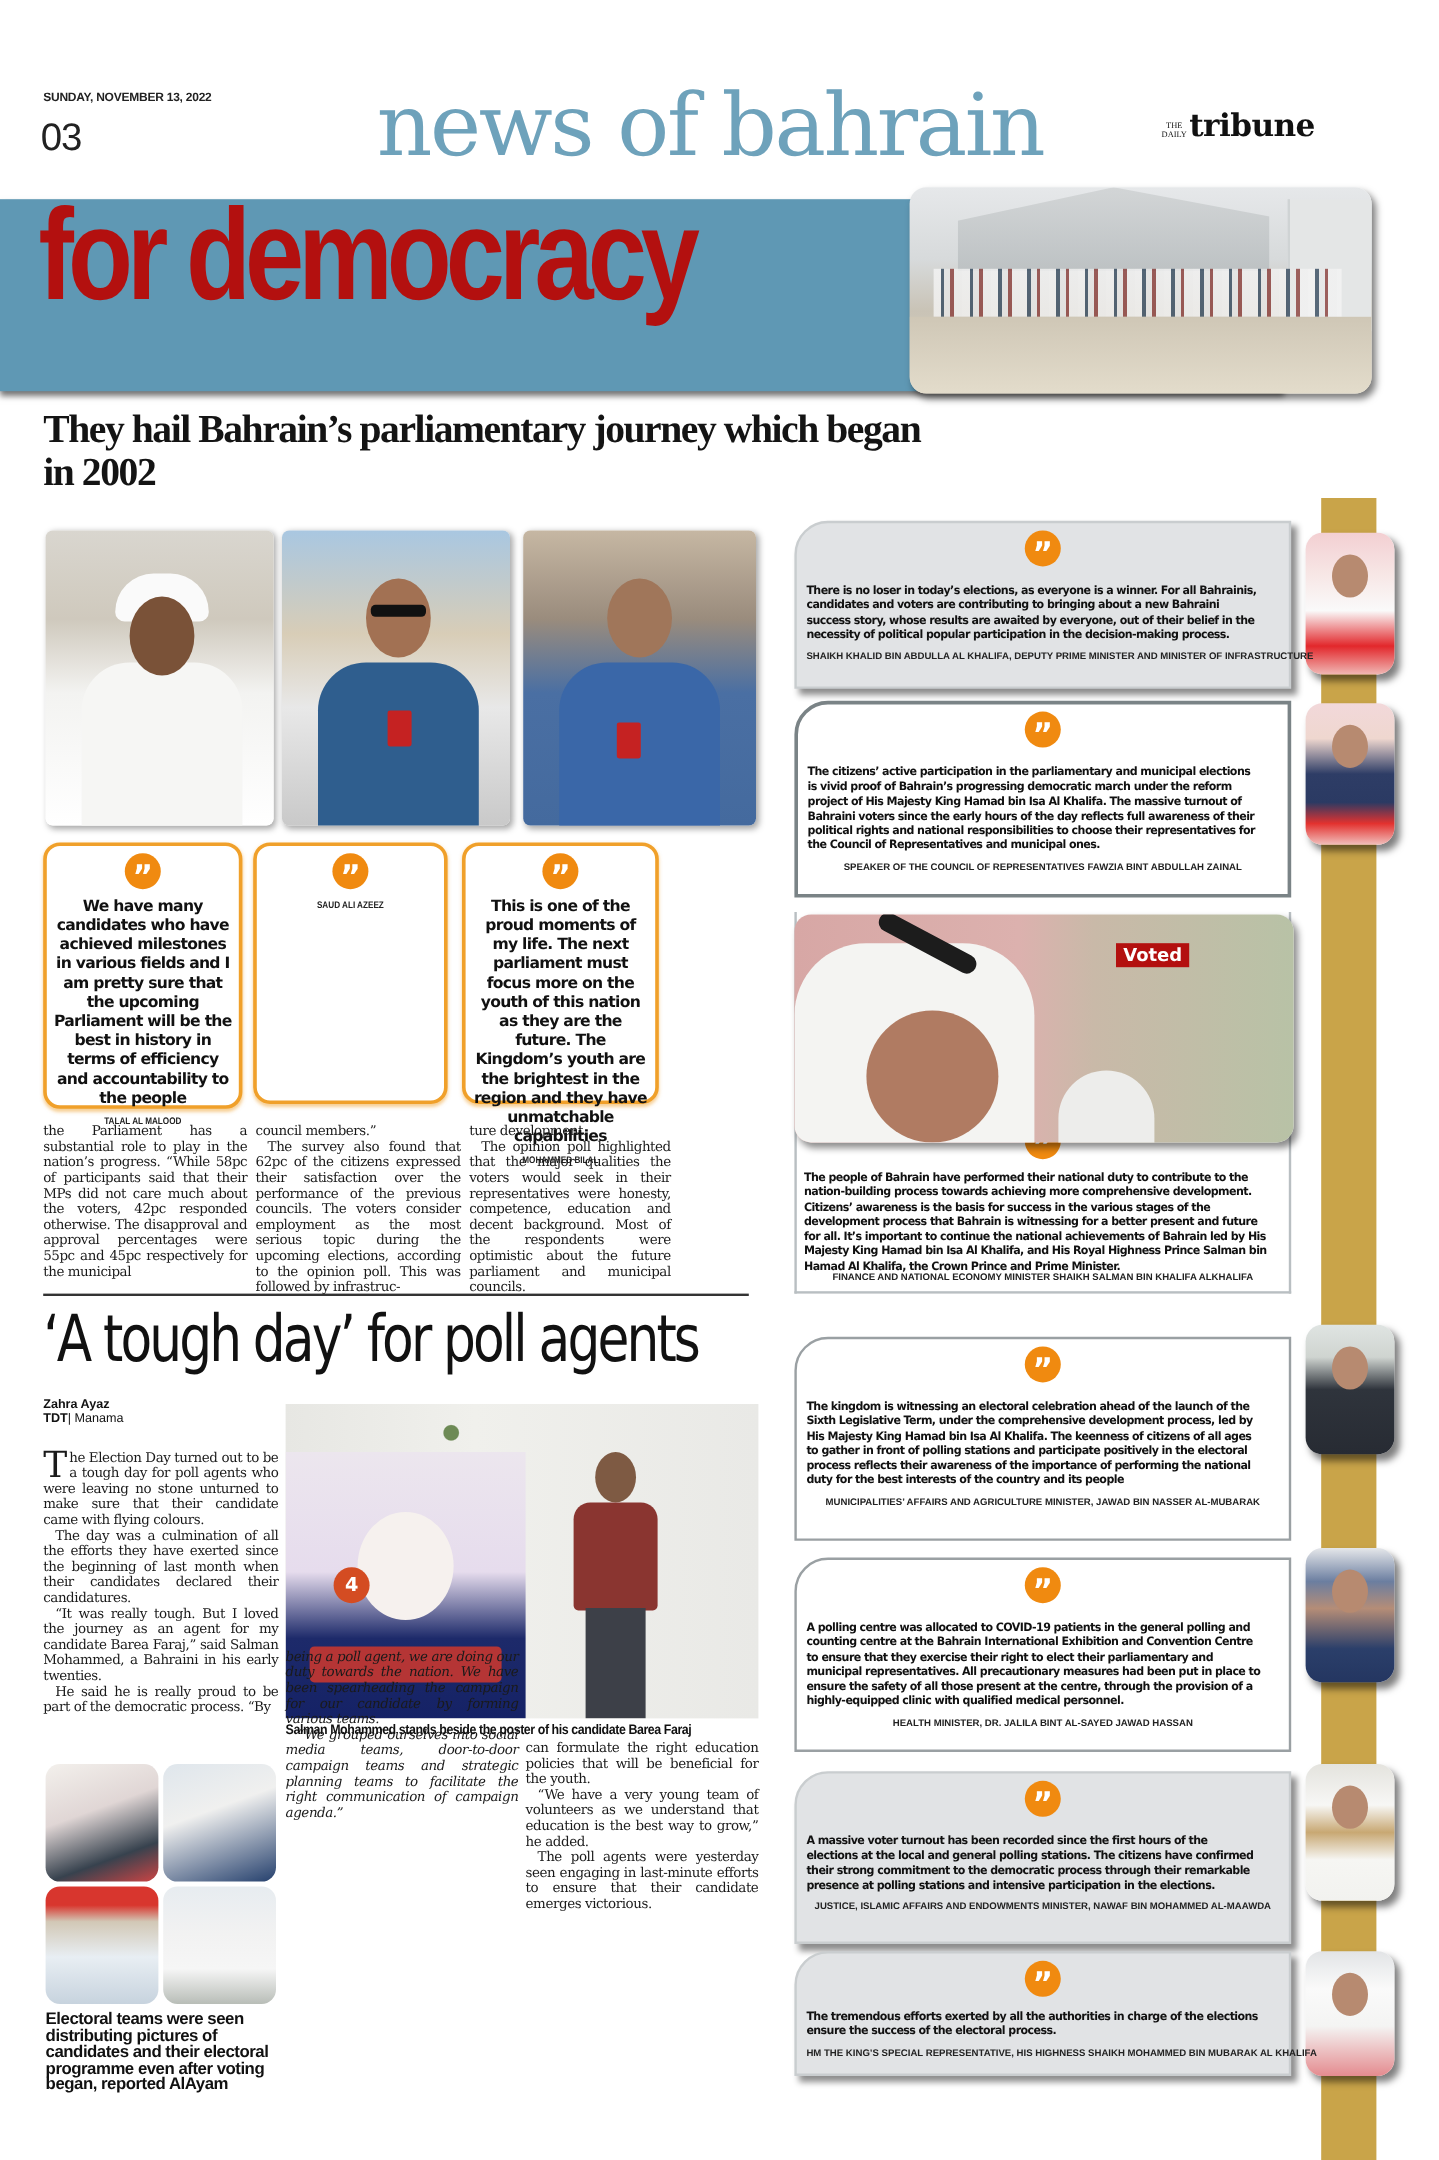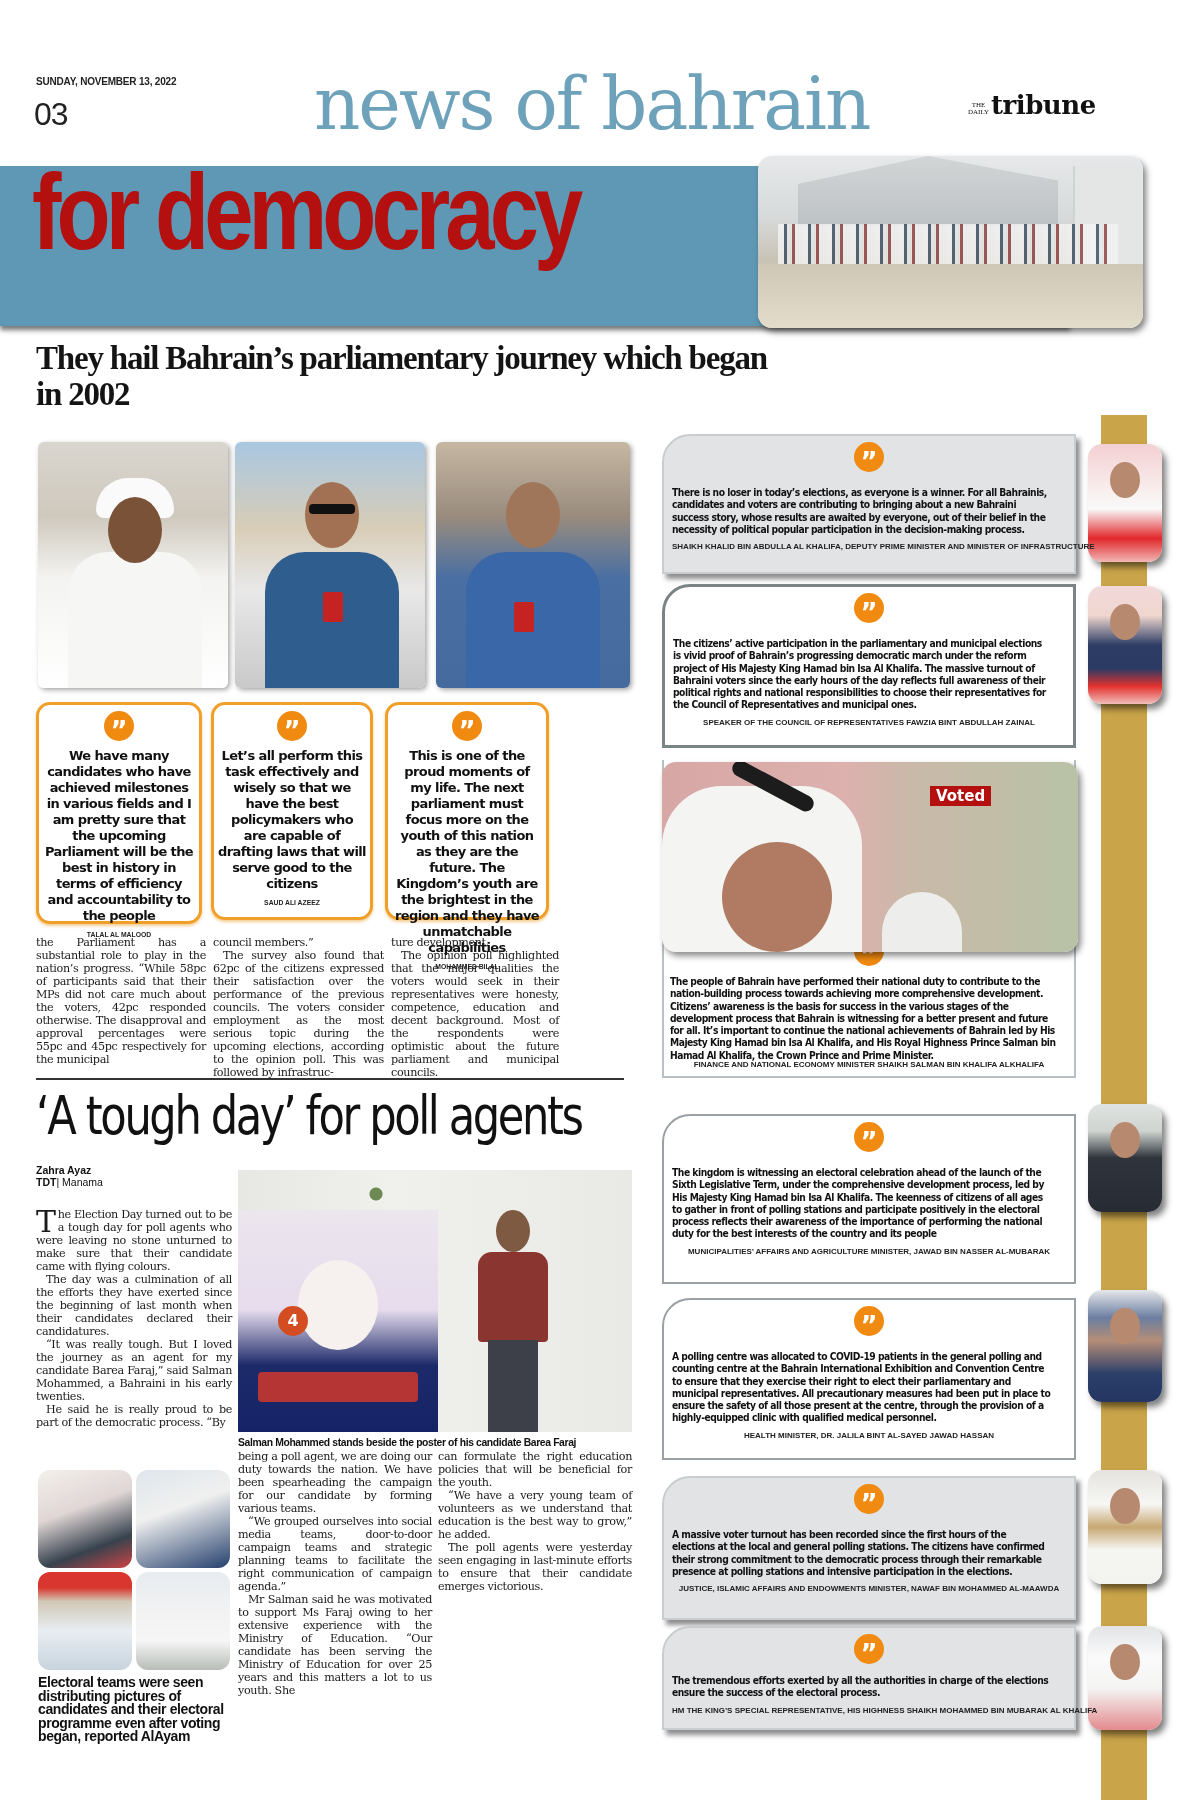--- a/index.html
+++ b/index.html
@@ -76,21 +76,21 @@
   .mainphoto .poster .bubble { position: absolute; left: 60px; top: 50px; width: 80px; height: 90px; border-radius: 50%; background: #f6f1ee; }
   .mainphoto .poster .badge4 { position: absolute; left: 40px; top: 96px; width: 30px; height: 30px; border-radius: 50%; background: #d44c22; color: #fff; font: bold 16px "DejaVu Sans", sans-serif; text-align: center; line-height: 30px; }
   .mainphoto .poster .name { position: absolute; left: 20px; top: 162px; width: 160px; height: 30px; background: #b53535; border-radius: 4px; }
   .mainphoto .man { position: absolute; left: 240px; top: 40px; width: 70px; height: 222px; }
   .mainphoto .man .head { position: absolute; left: 18px; top: 0; width: 34px; height: 42px; border-radius: 50%; background: #7e5a43; }
   .mainphoto .man .torso { position: absolute; left: 0; top: 42px; width: 70px; height: 90px; border-radius: 14px 14px 4px 4px; background: #8a3530; }
   .mainphoto .man .legs { position: absolute; left: 10px; top: 130px; width: 50px; height: 92px; background: #3d4048; }
   .mainphoto .plants { position: absolute; left: 120px; top: 0; width: 60px; height: 80px; background: radial-gradient(circle at 30% 30%, #6d8a55 0 6px, transparent 7px), radial-gradient(circle at 70% 60%, #5d7b48 0 5px, transparent 6px); }
 
   .caption2 { left: 238px; top: 1436px; font-family: "Liberation Sans", sans-serif; font-weight: bold; font-size: 11.5px; color: #111; letter-spacing: -0.4px; transform: scaleX(0.9); transform-origin: left top; white-space: nowrap; }
-  .c5 { left: 238px; top: 1450px; width: 194px; }
+  .c5 { left: 238px; top: 1374px; width: 194px; font-style: italic; }
   .c6 { left: 438px; top: 1450px; width: 194px; }
 
   
   .thumb { width: 94px; height: 98px; border-radius: 12px; overflow: hidden; }
   .t1 { left: 38px; top: 1470px; background: linear-gradient(160deg,#f3f0ec 0%, #e0d6d5 40%, #37424e 75%, #c44 100%); }
   .t2 { left: 136px; top: 1470px; background: linear-gradient(160deg,#dfe6ec 0%, #f0f0ef 40%, #25406d 100%); }
   .t3 { left: 38px; top: 1572px; height: 98px; background: linear-gradient(180deg,#d8362e 0%, #d8362e 16%, #d2c8b6 30%, #e8eef3 60%, #c7d3de 100%); }
   .t4 { left: 136px; top: 1572px; height: 98px; background: linear-gradient(180deg,#e7ecf0 0%, #f2f2f2 40%, #f6f6f6 70%, #b8bdb7 100%); }
   .caption3 { left: 38px; top: 1676px; width: 196px; font-family: "Liberation Sans", sans-serif; font-weight: bold; font-size: 14px; line-height: 13.5px; color: #111; letter-spacing: -0.4px; }
 
@@ -172,21 +172,20 @@
   <div class="card"></div>
 </div>
 
 <div class="abs oq q1">
   <span class="qicon">”</span>
   <div class="qtext">We have many candidates who have achieved milestones in various fields and I am pretty sure that the upcoming Parliament will be the best in history in terms of efficiency and accountability to the people</div>
   <div class="qname">TALAL AL MALOOD</div>
 </div>
 <div class="abs oq q2">
   <span class="qicon">”</span>
-  <div class="qtext">Let’s all perform this task effectively and wisely so that we have the best policymakers who are capable of drafting laws that will serve good to the citizens</div>
   <div class="qname">SAUD ALI AZEEZ</div>
 </div>
 <div class="abs oq q3">
   <span class="qicon">”</span>
   <div class="qtext">This is one of the proud moments of my life. The next parliament must focus more on the youth of this nation as they are the future. The Kingdom’s youth are the brightest in the region and they have unmatchable capabilities</div>
   <div class="qname">MOHAMMED BILAL</div>
 </div>
 
 <div class="abs col c1">
   <p class="noindent">the Parliament has a substantial role to play in the nation’s progress. “While 58pc of participants said that their MPs did not care much about the voters, 42pc responded otherwise. The disapproval and approval percentages were 55pc and 45pc respectively for the municipal</p>
@@ -226,21 +225,20 @@
     <div class="head"></div>
     <div class="torso"></div>
     <div class="legs"></div>
   </div>
 </div>
 <div class="abs caption2">Salman Mohammed stands beside the poster of his candidate Barea Faraj</div>
 
 <div class="abs col c5">
   <p class="noindent">being a poll agent, we are doing our duty towards the nation. We have been spearheading the campaign for our candidate by forming various teams.</p>
   <p>“We grouped ourselves into social media teams, door-to-door campaign teams and strategic planning teams to facilitate the right communication of campaign agenda.”</p>
-  <p>Mr Salman said he was motivated to support Ms Faraj owing to her extensive experience with the Ministry of Education. “Our candidate has been serving the Ministry of Education for over 25 years and this matters a lot to us youth. She</p>
 </div>
 <div class="abs col c6">
   <p class="noindent">can formulate the right education policies that will be beneficial for the youth.</p>
   <p>“We have a very young team of volunteers as we understand that education is the best way to grow,” he added.</p>
   <p>The poll agents were yesterday seen engaging in last-minute efforts to ensure that their candidate emerges victorious.</p>
 </div>
 
 <div class="abs thumb t1"></div>
 <div class="abs thumb t2"></div>
 <div class="abs thumb t3"></div>

